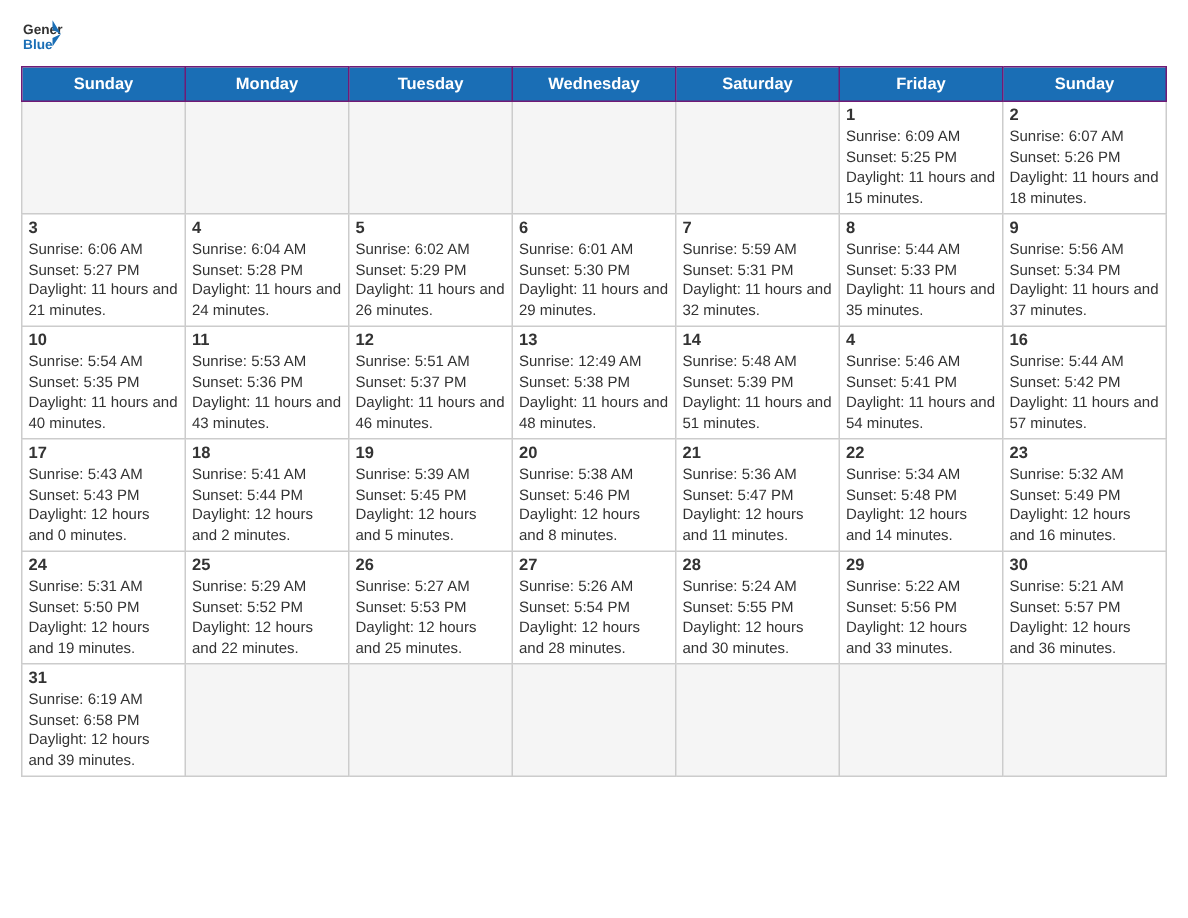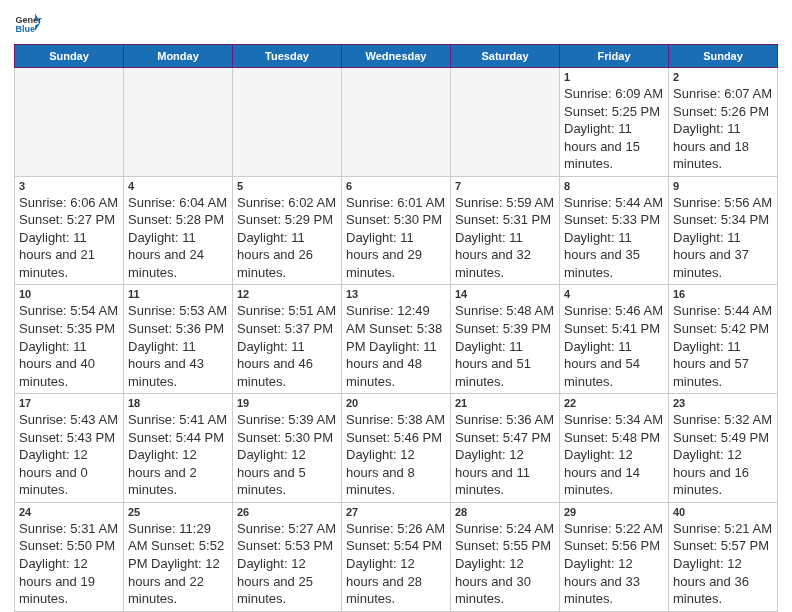--- a/index.html
+++ b/index.html
@@ -71,21 +71,21 @@
       height: 60px;
     }
     .day-num {
       font-size: 11px;
       font-weight: bold;
       color: #333;
       display: block;
       margin-bottom: 2px;
     }
     .day-info {
-      font-size: 13px;
+      font-size: 10px;
       color: #333;
       line-height: 1.35;
     }
     .empty-cell {
       background: #f5f5f5;
     }
   </style>
 </head>
 <body>
 
@@ -233,21 +233,21 @@
           </td>
           <td>
             <span class="day-num">18</span>
             <div class="day-info">Sunrise: 5:41 AM
 Sunset: 5:44 PM
 Daylight: 12 hours and 2 minutes.</div>
           </td>
           <td>
             <span class="day-num">19</span>
             <div class="day-info">Sunrise: 5:39 AM
-Sunset: 5:30 PM
+Sunset: 5:45 PM
 Daylight: 12 hours and 5 minutes.</div>
           </td>
           <td>
             <span class="day-num">20</span>
             <div class="day-info">Sunrise: 5:38 AM
 Sunset: 5:46 PM
 Daylight: 12 hours and 8 minutes.</div>
           </td>
           <td>
             <span class="day-num">21</span>
@@ -270,21 +270,21 @@
         </tr>
         <tr>
           <td>
             <span class="day-num">24</span>
             <div class="day-info">Sunrise: 5:31 AM
 Sunset: 5:50 PM
 Daylight: 12 hours and 19 minutes.</div>
           </td>
           <td>
             <span class="day-num">25</span>
-            <div class="day-info">Sunrise: 11:29 AM
+            <div class="day-info">Sunrise: 5:29 AM
 Sunset: 5:52 PM
 Daylight: 12 hours and 22 minutes.</div>
           </td>
           <td>
             <span class="day-num">26</span>
             <div class="day-info">Sunrise: 5:27 AM
 Sunset: 5:53 PM
 Daylight: 12 hours and 25 minutes.</div>
           </td>
           <td>
@@ -299,21 +299,35 @@
 Sunset: 5:55 PM
 Daylight: 12 hours and 30 minutes.</div>
           </td>
           <td>
             <span class="day-num">29</span>
             <div class="day-info">Sunrise: 5:22 AM
 Sunset: 5:56 PM
 Daylight: 12 hours and 33 minutes.</div>
           </td>
           <td>
-            <span class="day-num">40</span>
+            <span class="day-num">30</span>
             <div class="day-info">Sunrise: 5:21 AM
 Sunset: 5:57 PM
 Daylight: 12 hours and 36 minutes.</div>
           </td>
+        </tr>
+        <tr>
+          <td>
+            <span class="day-num">31</span>
+            <div class="day-info">Sunrise: 6:19 AM
+Sunset: 6:58 PM
+Daylight: 12 hours and 39 minutes.</div>
+          </td>
+          <td class="empty-cell"></td>
+          <td class="empty-cell"></td>
+          <td class="empty-cell"></td>
+          <td class="empty-cell"></td>
+          <td class="empty-cell"></td>
+          <td class="empty-cell"></td>
         </tr>
       </tbody>
   </table>
 </div>
 
 </body></html>

